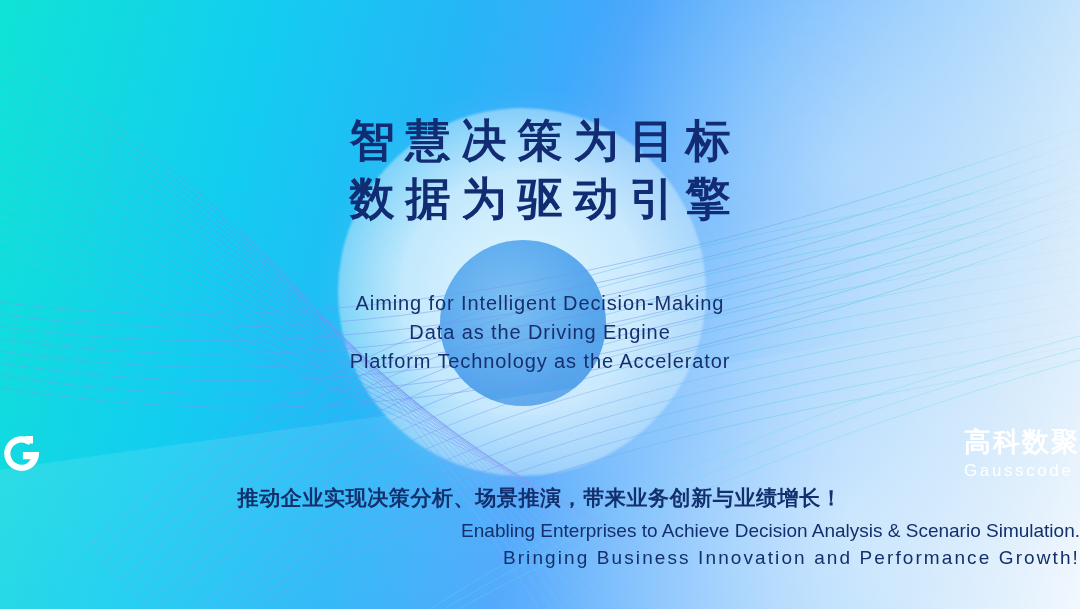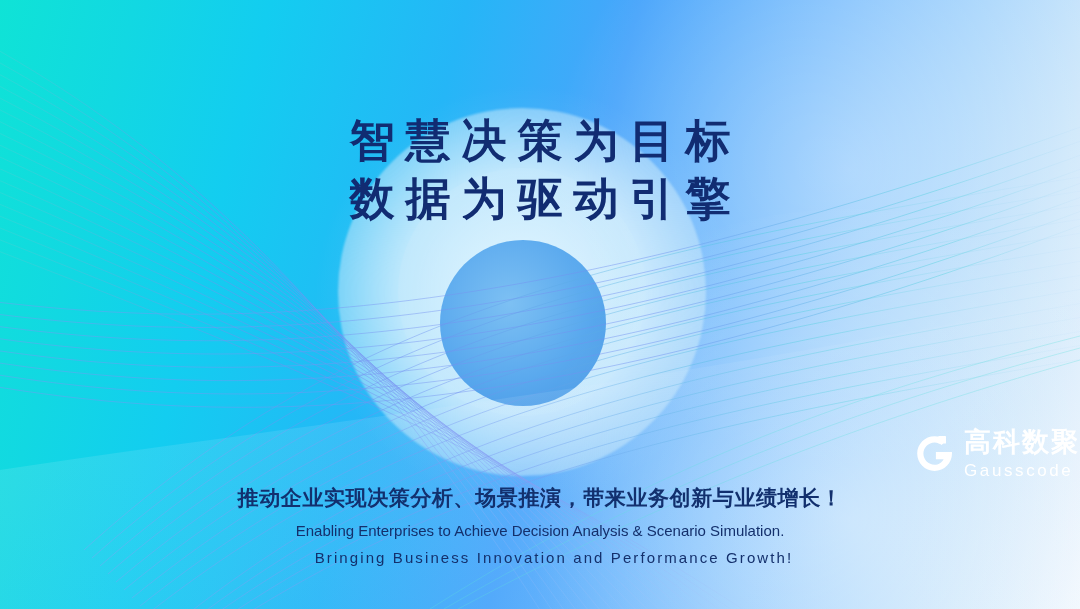--- a/index.html
+++ b/index.html
@@ -75,40 +75,40 @@
   }
   .headline .hl{display:block;white-space:nowrap;}
   .sub{
     position:absolute;left:0;right:0;top:289px;text-align:center;
     color:#16306e;font-size:20px;line-height:29px;letter-spacing:.9px;
   }
   .sub .sl{display:block;white-space:nowrap;}
   
   .logo{
     position:absolute;left:0;right:0;top:428px;
-    display:flex;align-items:center;justify-content:flex-end;gap:9px;
+    display:flex;align-items:center;justify-content:space-between;gap:9px;
   }
   .logo-mark{position:relative;width:42px;height:42px;flex:0 0 auto;}
   .logo-mark svg{display:block;width:42px;height:42px;}
   .logo-words{display:flex;flex-direction:column;align-items:flex-start;line-height:1;}
   .logo-cn{
     color:#ffffff;font-size:27px;font-weight:bold;letter-spacing:2px;
     font-family:"DejaVu Sans","Liberation Sans",sans-serif;
   }
   .logo-en{
     color:#ffffff;font-size:17px;letter-spacing:2.6px;margin-top:7px;
     font-family:"Liberation Sans","DejaVu Sans",sans-serif;
   }
   .tagline-cn{
     position:absolute;left:0;right:0;top:484px;text-align:center;
     color:#12306e;font-size:21px;font-weight:bold;letter-spacing:.6px;white-space:nowrap;
   }
   .tagline-en{
-    position:absolute;left:0;right:0;top:517px;text-align:center;
-    color:#14306c;font-size:15px;line-height:27px;
+    position:absolute;left:0;right:0;top:517px;text-align:right;
+    color:#14306c;font-size:19px;line-height:27px;
   }
   .tagline-en .tl{display:block;white-space:nowrap;}
   .tagline-en .tl2{letter-spacing:2.1px;margin-left:28px;}
 </style>
 </head>
 <body>
 
 <div id="poster">
 
   <div class="layer">
@@ -201,20 +201,25 @@
     </svg>
   </div>
 
   <div class="content">
 
     <div class="headline">
       <span class="hl">智慧决策为目标</span>
       <span class="hl">数据为驱动引擎</span>
     </div>
 
+    <div class="sub">
+      <span class="sl">Aiming for Intelligent Decision-Making</span>
+      <span class="sl">Data as the Driving Engine</span>
+      <span class="sl">Platform Technology as the Accelerator</span>
+    </div>
 
     <div class="logo">
       <span class="logo-mark">
         <svg viewBox="0 0 42 42" aria-hidden="true">
           <path fill="#ffffff" d="M21.6 3.2 C11.9 3.2 4.2 10.9 4.2 20.6 C4.2 30.3 11.9 38 21.6 38
                    C31.3 38 39 30.3 39 20.6 L39 18.9 L22.9 18.9 L22.9 26.2 L30.6 26.2
                    C28.9 29.6 25.5 31.8 21.6 31.8 C15.4 31.8 10.4 26.8 10.4 20.6
                    C10.4 14.4 15.4 9.4 21.6 9.4 C24.3 9.4 26.8 10.4 28.7 12.0
                    L33.2 7.0 C30.1 4.6 26.0 3.2 21.6 3.2 Z"></path>
           <rect fill="#ffffff" x="25.4" y="3.0" width="7.6" height="7.6" rx="0.6"></rect>

